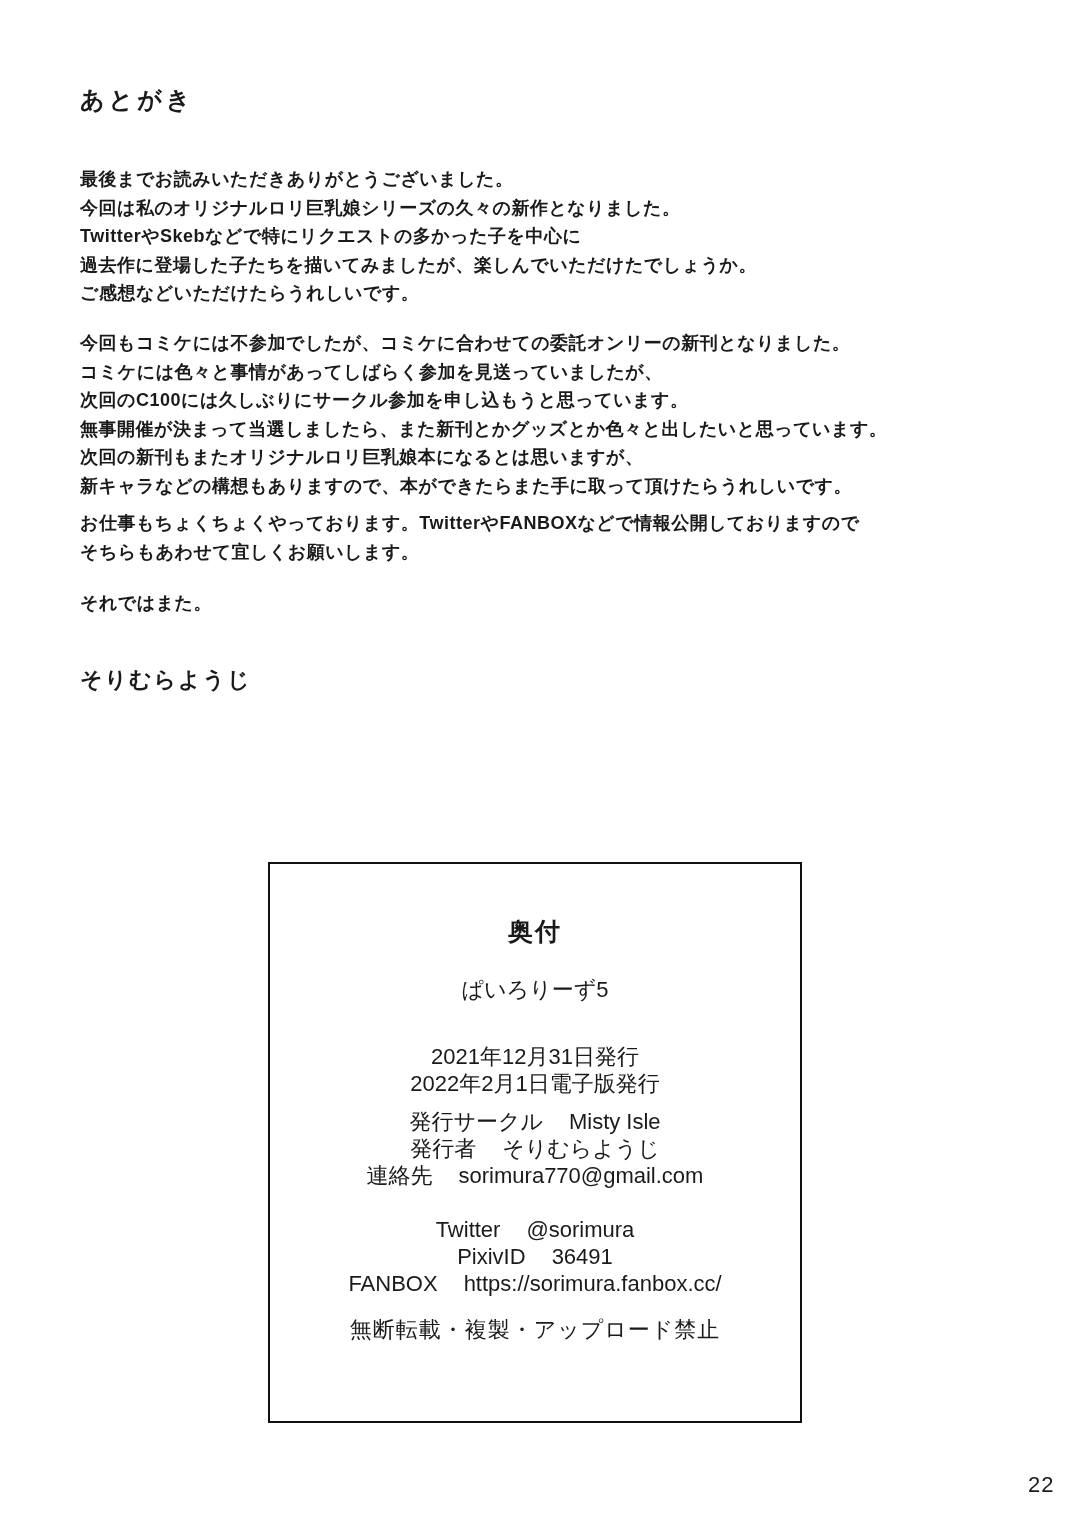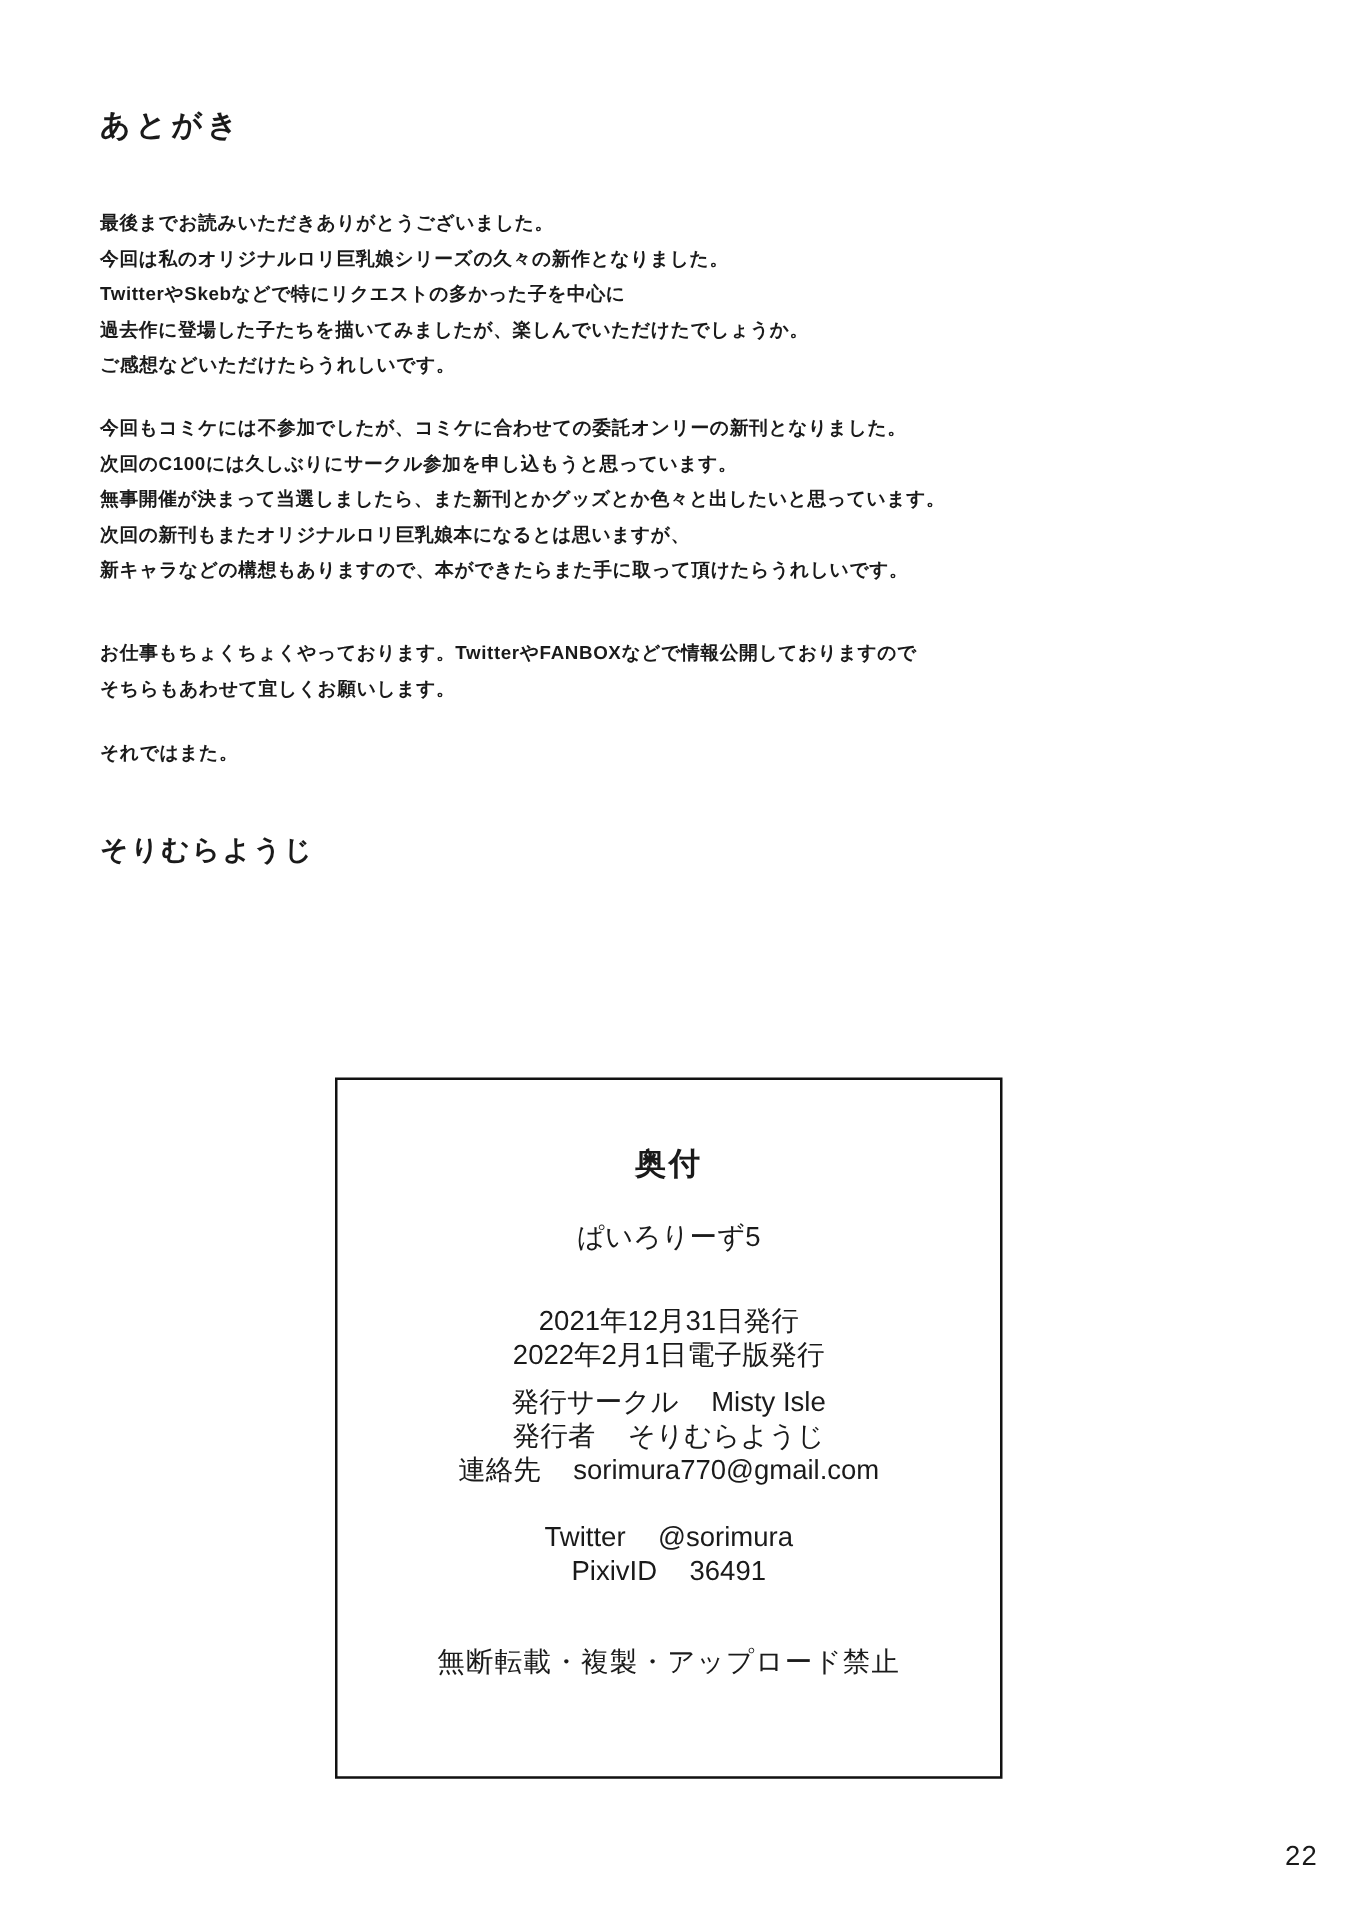--- a/index.html
+++ b/index.html
@@ -11,21 +11,21 @@
     color:#1a1a1a;
     overflow:hidden;
   }
   .page-title{
     position:absolute;left:80px;top:84px;
     font-size:24px;font-weight:bold;letter-spacing:4px;
     margin:0;
   }
   .afterword-para{
     position:absolute;left:80px;width:1000px;
-    font-size:15px;line-height:28.5px;font-weight:600;
+    font-size:18px;line-height:28.5px;font-weight:600;
     letter-spacing:0.5px;
   }
   .afterword-para .text-line{white-space:nowrap;}
   .para-1{top:165px;}
   .para-2{top:329px;}
   .para-3{top:509px;}
   .para-4{top:589px;}
   .signature{
     position:absolute;left:80px;top:666px;
     font-size:22px;line-height:28.5px;font-weight:600;letter-spacing:2px;
@@ -61,20 +61,21 @@
 <div class="afterword-para para-1">
   <div class="text-line">最後までお読みいただきありがとうございました。</div>
   <div class="text-line">今回は私のオリジナルロリ巨乳娘シリーズの久々の新作となりました。</div>
   <div class="text-line">TwitterやSkebなどで特にリクエストの多かった子を中心に</div>
   <div class="text-line">過去作に登場した子たちを描いてみましたが、楽しんでいただけたでしょうか。</div>
   <div class="text-line">ご感想などいただけたらうれしいです。</div>
 </div>
 
 <div class="afterword-para para-2">
   <div class="text-line">今回もコミケには不参加でしたが、コミケに合わせての委託オンリーの新刊となりました。</div>
+  <div class="text-line">コミケには色々と事情があってしばらく参加を見送っていましたが、</div>
   <div class="text-line">次回のC100には久しぶりにサークル参加を申し込もうと思っています。</div>
   <div class="text-line">無事開催が決まって当選しましたら、また新刊とかグッズとか色々と出したいと思っています。</div>
   <div class="text-line">次回の新刊もまたオリジナルロリ巨乳娘本になるとは思いますが、</div>
   <div class="text-line">新キャラなどの構想もありますので、本ができたらまた手に取って頂けたらうれしいです。</div>
 </div>
 
 <div class="afterword-para para-3">
   <div class="text-line">お仕事もちょくちょくやっております。TwitterやFANBOXなどで情報公開しておりますので</div>
   <div class="text-line">そちらもあわせて宜しくお願いします。</div>
 </div>
@@ -106,18 +107,21 @@
     </div>
   </div>
 
   <div class="c-sns">
     <div>
       <span class="lbl">Twitter</span><span>@sorimura</span>
     </div>
     <div>
       <span class="lbl">PixivID</span><span>36491</span>
     </div>
+    <div>
+      <span class="lbl">FANBOX</span><span>https://sorimura.fanbox.cc/</span>
+    </div>
   </div>
 
   <div class="c-notice">無断転載・複製・アップロード禁止</div>
 </div>
 
 <div class="page-number">22</div>
 
 </body></html>

